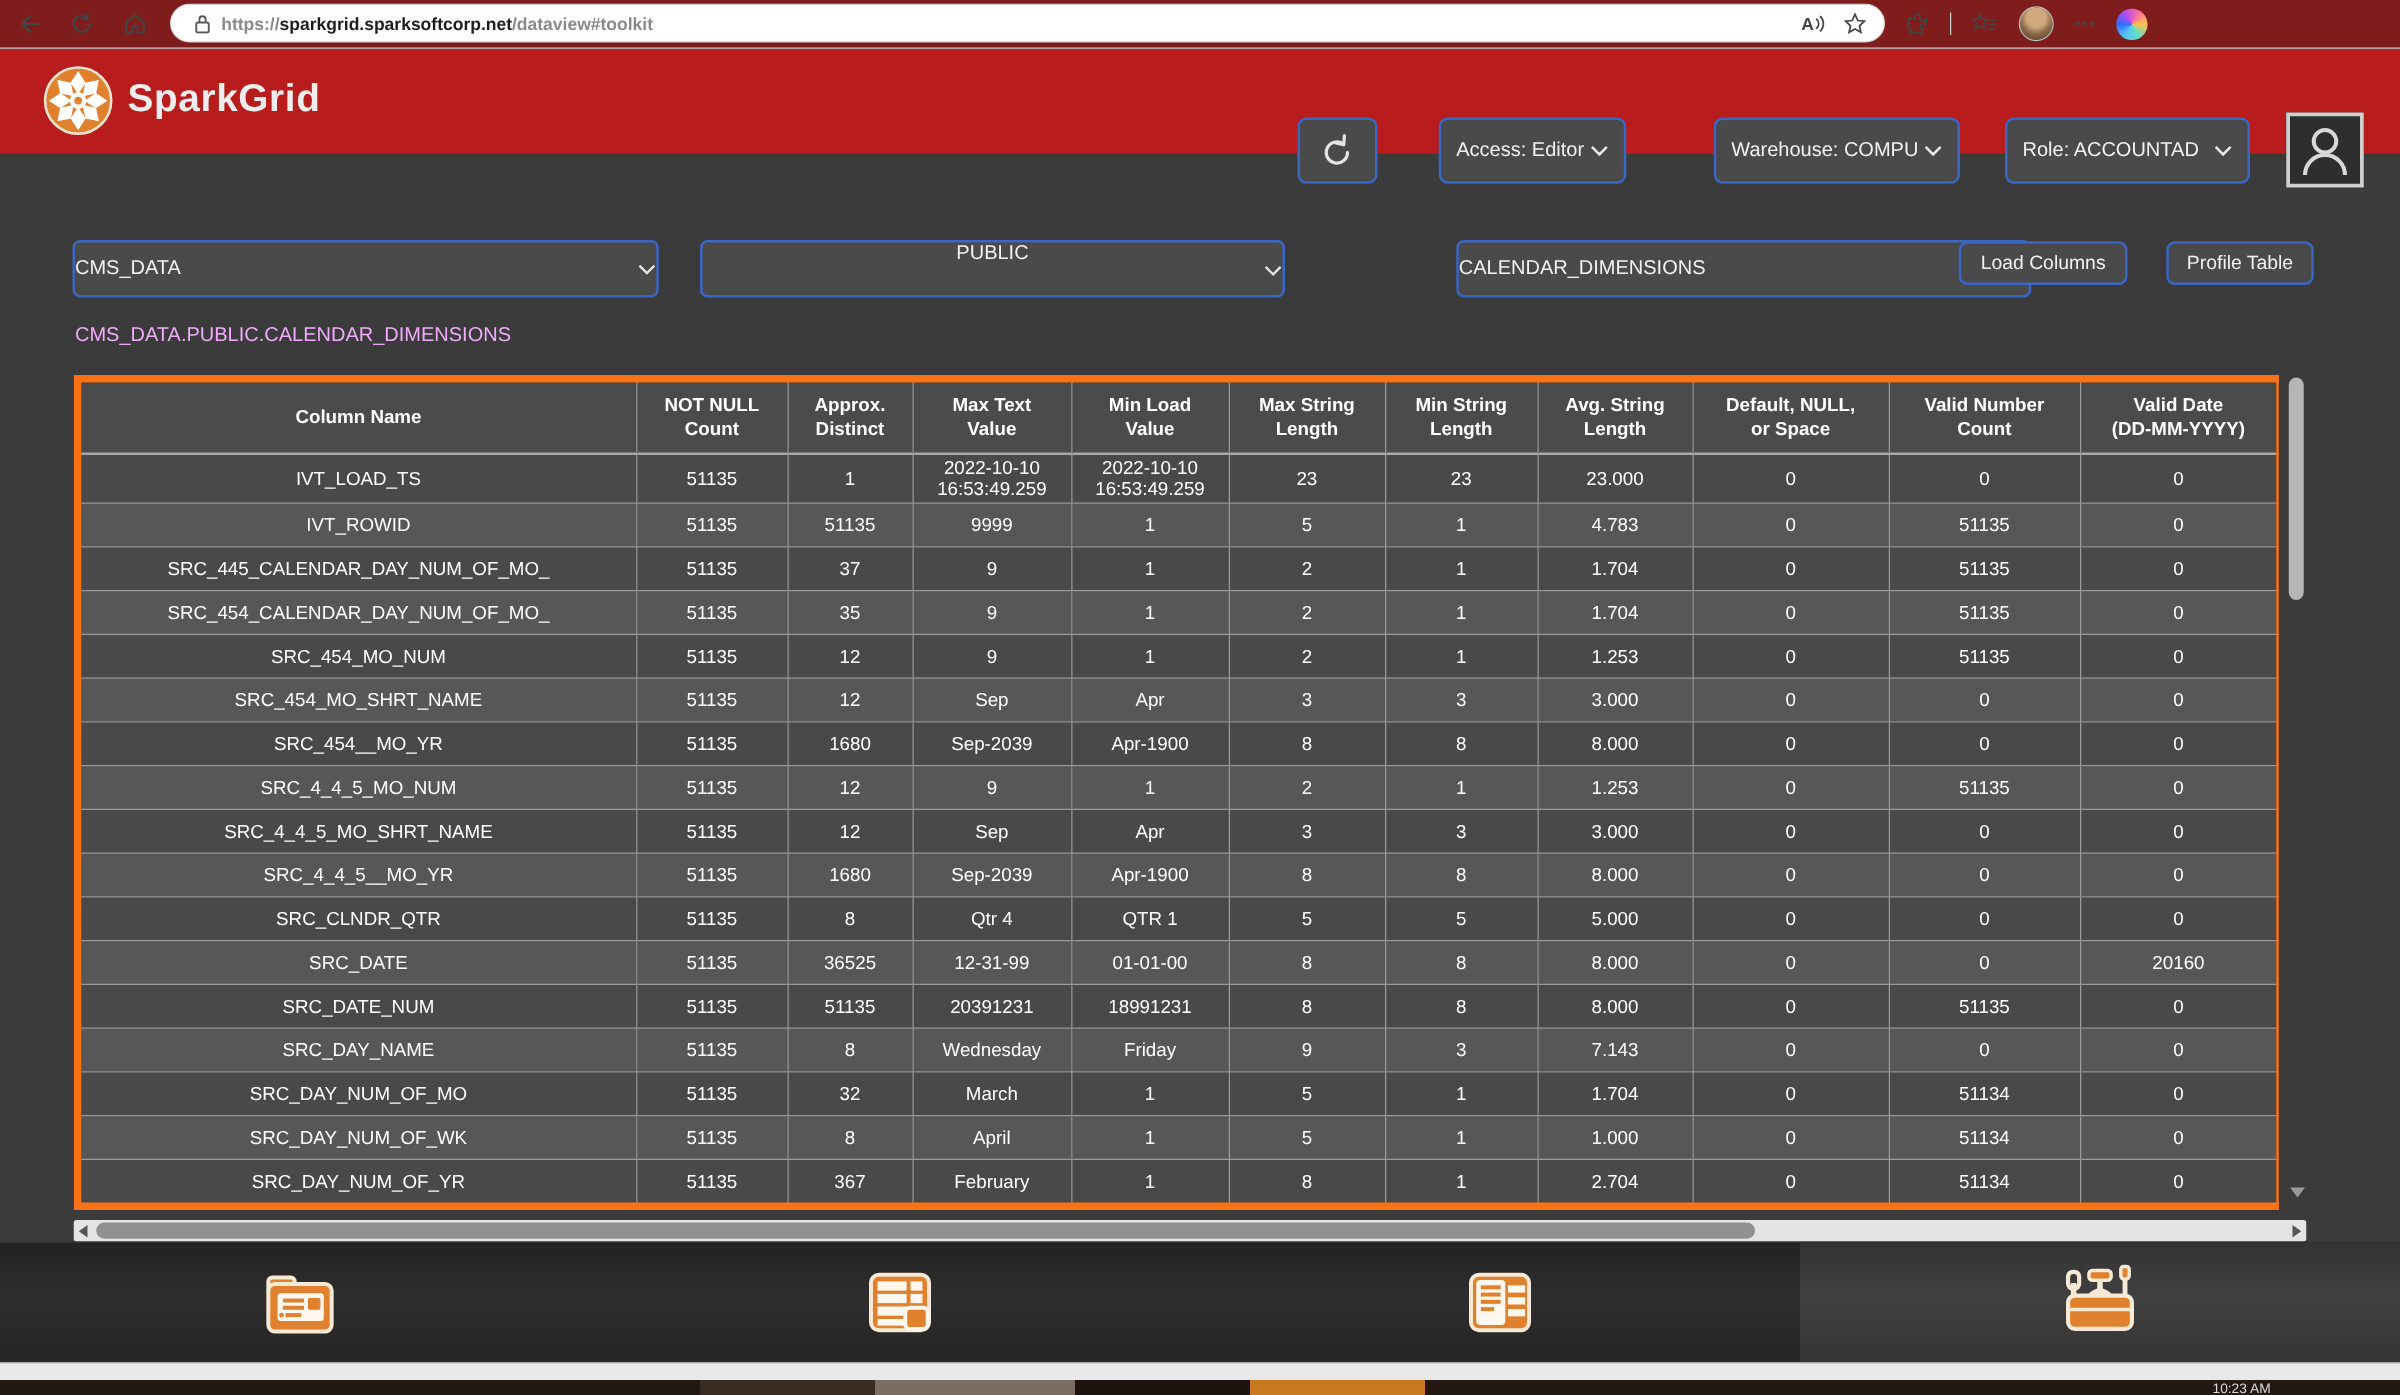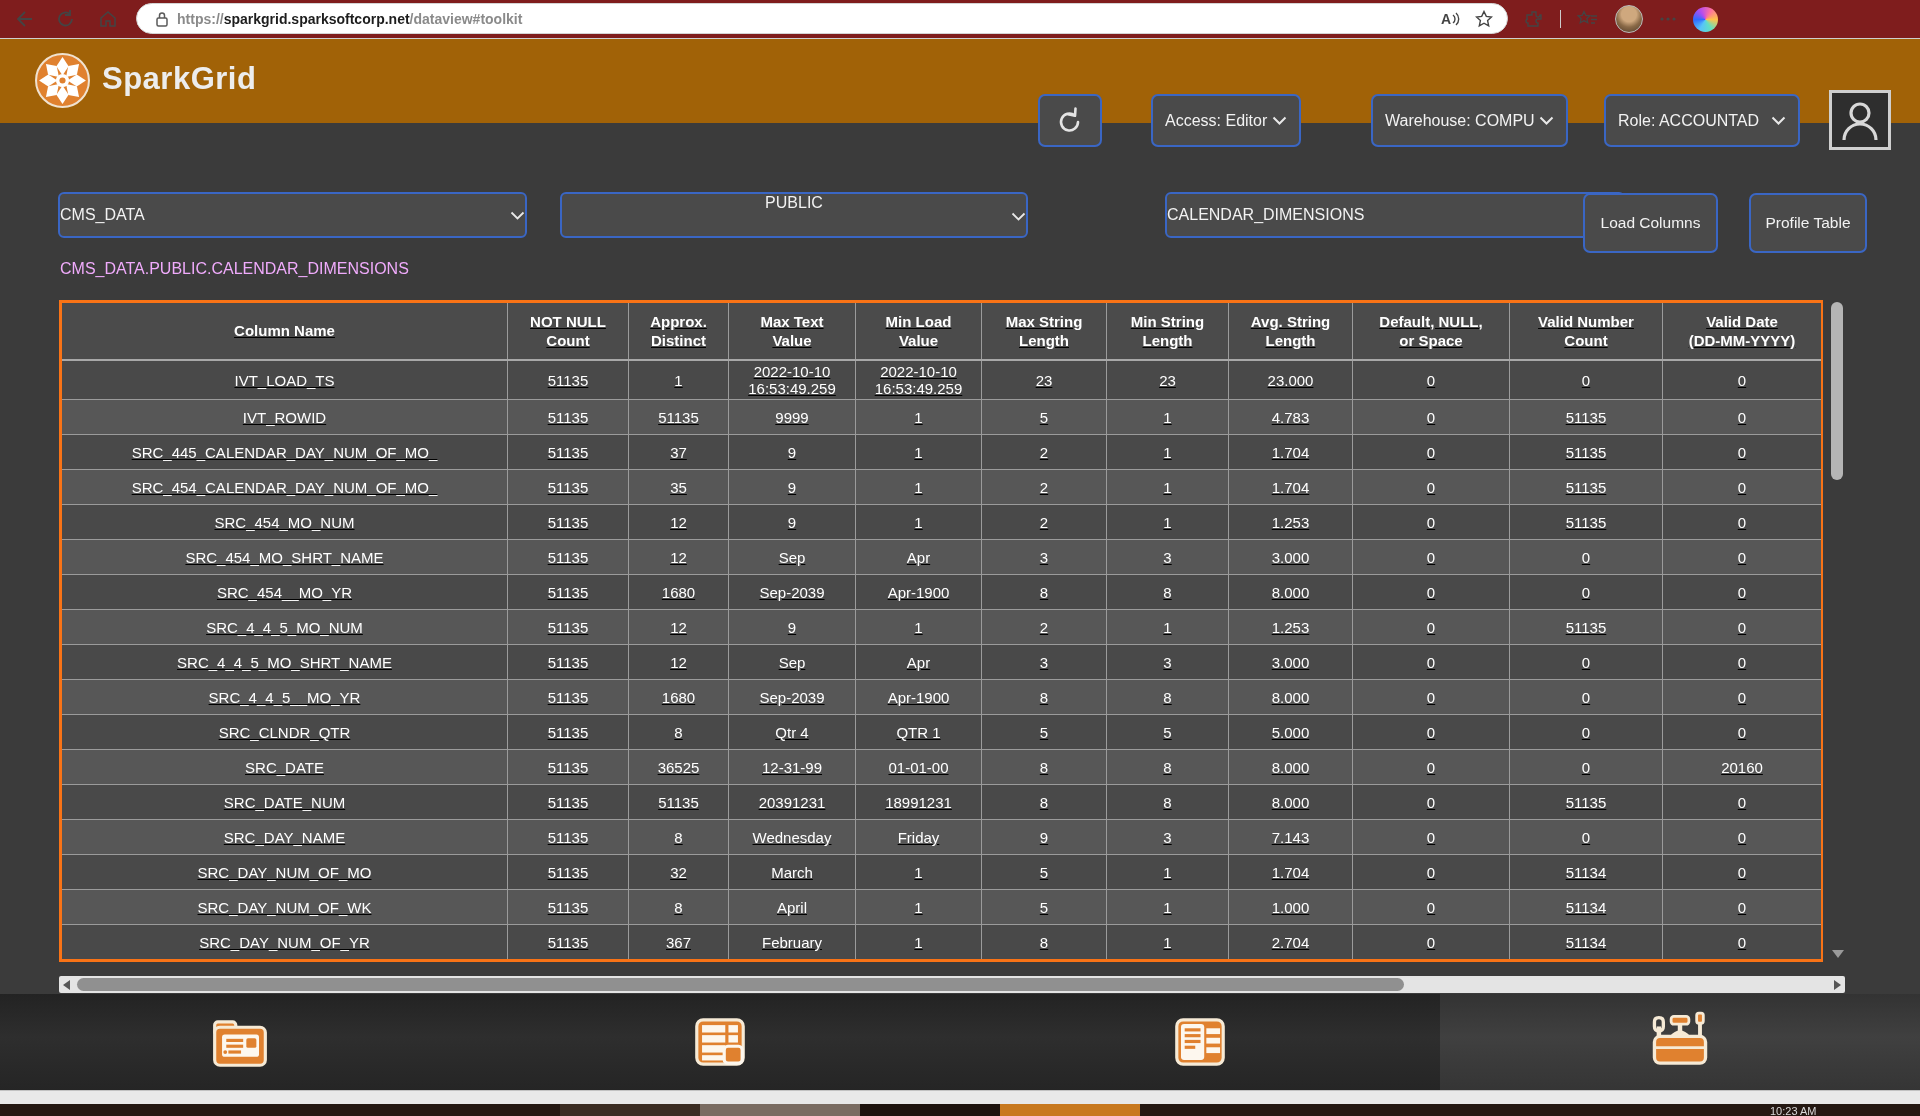--- a/index.html
+++ b/index.html
@@ -22,49 +22,49 @@
   .chrome-right { position:absolute; left:1524px; top:4px; height:30px;
                   display:flex; align-items:center; gap:16px; }
   .v-divider { width:1px; height:18px; background:#cccccc; }
   .avatar { width:26px; height:26px; border-radius:50%;
             background:radial-gradient(circle at 50% 32%, #cfa87e 0 34%, #8a6a48 58%, #4e3825 100%);
             border:1px solid #bbb; }
   .copilot { width:25px; height:25px; border-radius:50%;
              background:conic-gradient(from 210deg, #57c4fa, #2f6bff, #b44bf0, #ff6fa0, #ffc24b, #61dfc4, #57c4fa); }
 
   
-  .app-header { position:absolute; top:39px; left:0; width:1920px; height:84px; background:#a16207; }
+  .app-header { position:absolute; top:39px; left:0; width:1920px; height:84px; background:#b91c1c; }
   .app-title { position:absolute; left:102px; top:22px; font-size:31px; font-weight:bold;
                color:#ededed; letter-spacing:0.5px; }
   .logo { position:absolute; left:34px; top:13px; }
   .hdr-ctl { position:absolute; box-sizing:border-box; background:#4a4a4a;
              border:2px solid #3a66c4; border-radius:7px; color:#f2f2f2; font-size:16px;
              display:flex; align-items:center; justify-content:space-between;
              padding:0 12px; cursor:pointer; }
   .hdr-ctl.center { justify-content:center; }
   .person-box { position:absolute; left:1829px; top:51px; width:62px; height:60px;
                 border:3px solid #cfcfcf; box-sizing:border-box; background:#2e2e2e;
                 display:flex; align-items:center; justify-content:center; cursor:pointer; }
 
   
   .select-box { position:absolute; top:192px; height:46px; box-sizing:border-box;
                 background:#4a4a4a; border:2px solid #3a66c4; border-radius:6px;
                 color:#f2f2f2; font-size:16px; display:flex; align-items:center;
                 padding:0 0; cursor:pointer; }
   .select-box .chev { margin-left:auto; }
-  .action-btn { position:absolute; top:193px; height:60px; box-sizing:border-box;
+  .action-btn { position:absolute; top:193px; height:35px; box-sizing:border-box;
                 background:#4a4a4a; border:2px solid #3a66c4; border-radius:7px;
                 color:#f2f2f2; font-size:15.5px; display:flex; align-items:center;
-                justify-content:center; cursor:pointer;margin-left:16px; }
+                justify-content:center; cursor:pointer; }
 
   
   .table-title { position:absolute; left:60px; top:260px; font-size:16px; color:#f0abfc; }
   .table-wrap { position:absolute; left:59px; top:300px; width:1764px; height:676px; overflow:hidden; }
   table.profile { border-collapse:collapse; width:1762px; table-layout:fixed;
-                  border:3px solid #f97316;text-decoration:underline; }
+                  border:6px solid #f97316; }
   table.profile th, table.profile td {
       border:1px solid #9b9b9b; color:#ffffff; font-size:15px;
       text-align:center; padding:2px 4px; overflow:hidden; }
   table.profile thead th { background:#4b4b4b; font-weight:bold; height:52px;
       white-space:pre-line; line-height:1.3; border-bottom:2px solid #a8a8a8; }
   table.profile tbody td { height:30px; }
   table.profile tbody tr:nth-child(odd) td  { background:#494949; }
   table.profile tbody tr:nth-child(even) td { background:#575757; }
 
   

